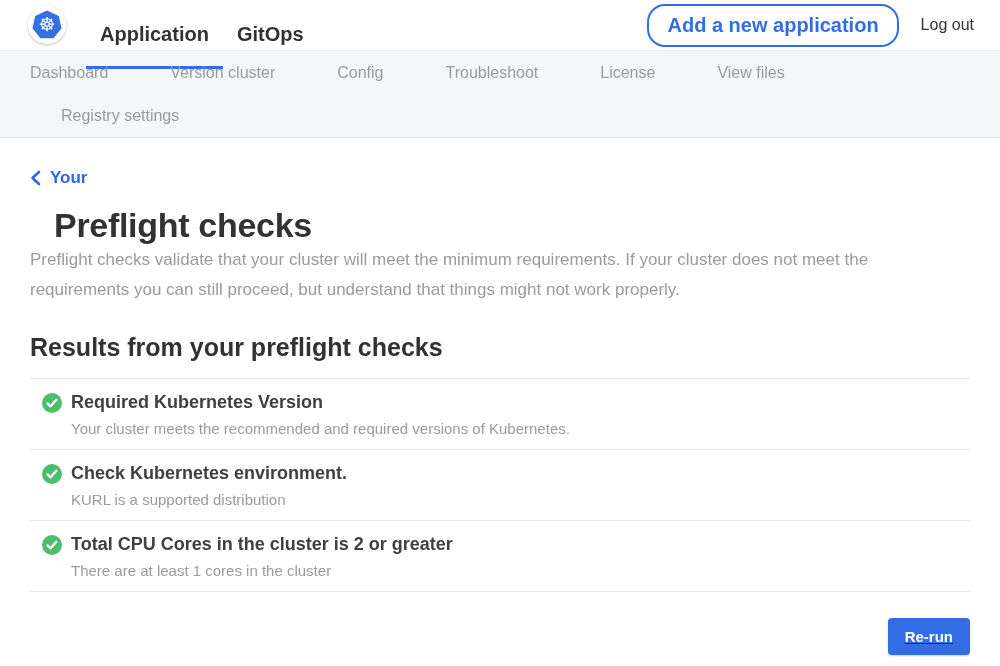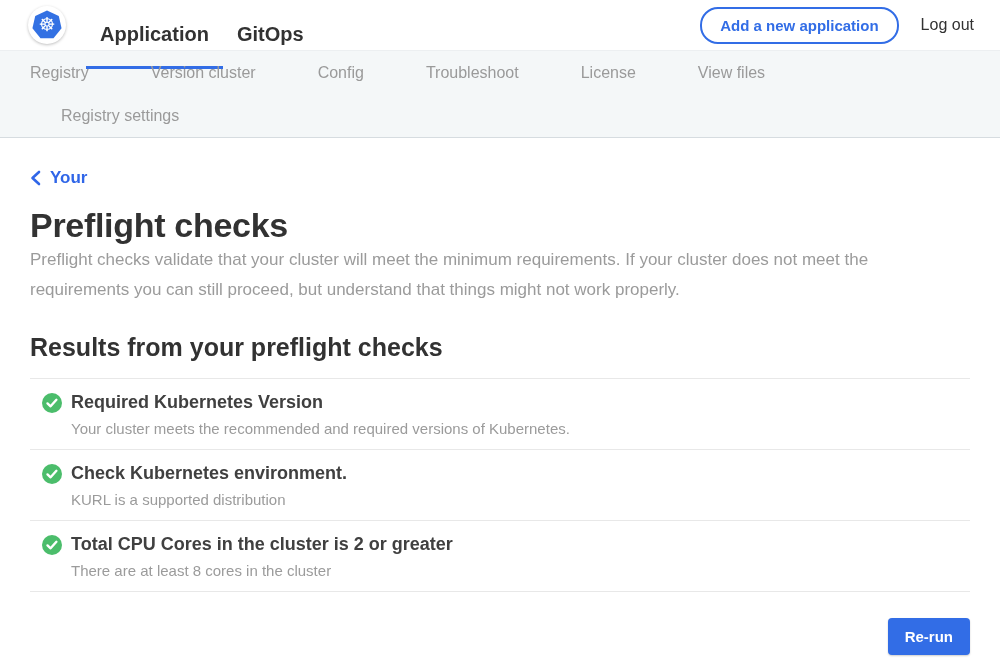--- a/index.html
+++ b/index.html
@@ -17,51 +17,51 @@
               clip-path:polygon(50% 2%,88% 20%,97% 61%,71% 94%,29% 94%,3% 61%,12% 20%); }
   .heptagon span { color:#fff; font-size:19px; line-height:1;
                    font-family:"DejaVu Sans",sans-serif; transform:translateY(-1px); }
   .nav-tabs { display:flex; margin-left:20px; height:51px; }
   .nav-tab { display:flex; align-items:center; padding:3px 14px 0; height:69px;
              font-size:20px; font-weight:700; color:#323232; cursor:pointer;
              border-bottom:3px solid transparent; }
   .nav-tab.active { border-bottom-color:#326de6; }
   .nav-spacer { flex:1; }
   .add-btn { border:2px solid #326de6; color:#326de6; background:#fff; font-weight:700;
-             font-size:15px; padding:8px 18px; border-radius:18px; cursor:pointer;
+             font-size:20px; padding:8px 18px; border-radius:18px; cursor:pointer;
              font-family:inherit; }
   .logout { margin-left:22px; font-size:16px; color:#323232; cursor:pointer; }
 
   
   .subnav { background:#f4f7f8; border-bottom:1px solid #d6dce0; }
   .subnav ul { list-style:none; display:flex; flex-wrap:wrap; width:915px;
                padding-left:30px; }
   .subnav li { line-height:43px; padding:0 31px; font-size:16px; color:#9a9a9a;
                cursor:pointer; white-space:nowrap; }
   .subnav li:first-child { padding-left:0; }
 
   
   main { padding:0 30px; }
   .back { display:inline-flex; align-items:center; gap:9px; margin-top:30px;
           color:#3066e8; font-weight:700; font-size:17px; cursor:pointer;
           text-decoration:none; }
   .back svg { display:block; }
-  h1 { font-size:34px; font-weight:700; margin-top:16px; letter-spacing:-.3px; }
+  h1 { font-size:34px; font-weight:700; margin-top:16px; letter-spacing:-.3px;margin-left:24px; }
   .desc { margin-top:0; font-size:17px; line-height:30px; color:#9b9b9b;
           max-width:945px; }
   h2 { font-size:25px; font-weight:700; margin-top:28px; }
 
   .checks { list-style:none; margin-top:16px; border-top:1px solid #e8e8e8; }
   .check-row { display:flex; align-items:flex-start; gap:9px; padding:13px 12px 12px;
                border-bottom:1px solid #e8e8e8; }
   .check-icon { flex:0 0 auto; margin-top:1px; line-height:0; }
   .check-title { font-size:18px; font-weight:700; color:#404040; }
   .check-msg { font-size:15px; color:#9b9b9b; margin-top:7px; }
 
-  .actions { display:flex; justify-content:flex-end; margin-top:26px; }
+  .actions { display:flex; justify-content:flex-end; margin-top:26px;text-decoration:underline; }
   .rerun-btn { background:#326de6; color:#fff; border:none; font-weight:700;
                font-size:15px; padding:10px 17px; border-radius:4px; cursor:pointer;
                font-family:inherit; box-shadow:0 1px 2px rgba(0,0,0,.2); }
 </style>
 </head>
 <body>
 
 <header class="navbar">
   <div class="logo-wrap">
     <div class="heptagon">
@@ -76,21 +76,21 @@
       <span>GitOps</span>
     </div>
   </nav>
   <div class="nav-spacer"></div>
   <button class="add-btn">Add a new application</button>
   <div class="logout">Log out</div>
 </header>
 
 <nav class="subnav">
   <ul>
-    <li>Registry</li>
+    <li>Dashboard</li>
     <li>Version cluster</li>
     <li>Config</li>
     <li>Troubleshoot</li>
     <li>License</li>
     <li>View files</li>
     <li>Registry settings</li>
   </ul>
 </nav>
 
 <main>
@@ -138,21 +138,21 @@
 
     <li class="check-row">
       <span class="check-icon">
         <svg width="20" height="20" viewBox="0 0 20 20">
           <circle cx="10" cy="10" r="10" fill="#4bbd6b"></circle>
           <polyline points="5.5,10.4 8.6,13.3 14.4,6.8" fill="none" stroke="#fff" stroke-width="2.4" stroke-linecap="round" stroke-linejoin="round"></polyline>
         </svg>
       </span>
       <div>
         <p class="check-title">Total CPU Cores in the cluster is 2 or greater</p>
-        <p class="check-msg">There are at least 8 cores in the cluster</p>
+        <p class="check-msg">There are at least 1 cores in the cluster</p>
       </div>
     </li>
 
   </ul>
 
   <div class="actions">
     <button class="rerun-btn">Re-run</button>
   </div>
 
 </main>

